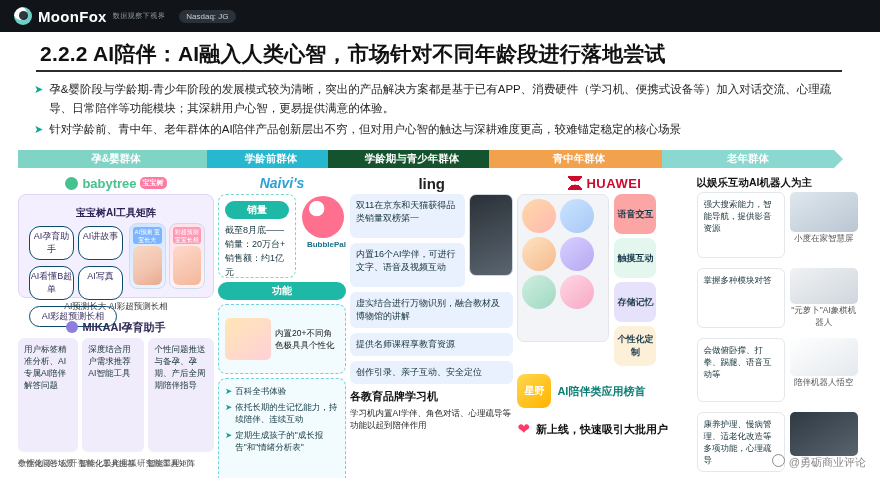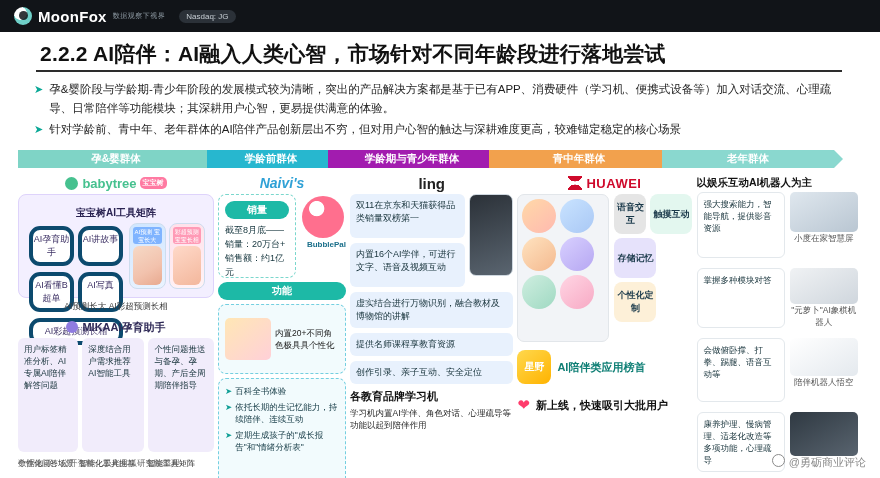--- a/index.html
+++ b/index.html
@@ -74,21 +74,21 @@
     margin-bottom:5px;
   }
   .card.lav{background:#f1ecfb;}
   .card.blue{background:#e8f1fd;}
   .card.white{background:#ffffff;border:1px solid #e3e8ec;}
 
   .pillbox{
     background:#f3efff;border:1px solid #ded3fb;border-radius:8px;padding:7px 8px;
   }
   .pill{
-    background:#fff;border:4px solid #0c4a6e;border-radius:11px;
+    background:#fff;border:1px solid #0c4a6e;border-radius:11px;
     font-size:9px;color:#3b2f63;padding:3px 0;text-align:center;margin:3px 2px;
   }
   .pillrow{display:flex;}
   .pillrow .pill{flex:1;}
 
   .boxhead{
     text-align:center;font-size:10px;font-weight:bold;color:#2a2352;margin:4px 0 3px;
   }
 
   .phone{
@@ -173,21 +173,21 @@
     </div>
   </div>
 
   <div class="ribbon">
     <div class="seg" style="width:196px;background:#7fd4c6;color:#7fd4c6;">
       <span style="color:#fff;position:relative;z-index:2">孕&amp;婴群体</span>
     </div>
     <div class="seg" style="width:128px;background:#27b7cf;color:#27b7cf;">
       <span style="color:#fff;position:relative;z-index:2">学龄前群体</span>
     </div>
-    <div class="seg" style="width:168px;background:#a21caf;color:#2fa9a0;">
+    <div class="seg" style="width:168px;background:#14532d;color:#2fa9a0;">
       <span style="color:#fff;position:relative;z-index:2">学龄期与青少年群体</span>
     </div>
     <div class="seg" style="width:180px;background:#f2a14d;color:#f2a14d;">
       <span style="color:#fff;position:relative;z-index:2">青中年群体</span>
     </div>
     <div class="seg" style="width:172px;background:#8ad8cf;color:#8ad8cf;">
       <span style="color:#fff;position:relative;z-index:2">老年群体</span>
     </div>
   </div>
 
@@ -325,21 +325,21 @@
       <div style="display:flex;gap:5px">
         <div style="width:82px;height:138px;border-radius:7px;background:#f2f4f7;border:1px solid #e2e6ea;display:flex;flex-wrap:wrap;align-content:flex-start;padding:4px;gap:4px">
           <div style="width:34px;height:34px;border-radius:50%;background:linear-gradient(140deg,#ffd9a8,#ffb9b0)"></div>
           <div style="width:34px;height:34px;border-radius:50%;background:linear-gradient(140deg,#c9e3ff,#a9c8f5)"></div>
           <div style="width:34px;height:34px;border-radius:50%;background:linear-gradient(140deg,#ffe3c0,#f4b98f)"></div>
           <div style="width:34px;height:34px;border-radius:50%;background:linear-gradient(140deg,#d8d0ff,#b6a7f2)"></div>
           <div style="width:34px;height:34px;border-radius:50%;background:linear-gradient(140deg,#cfeee0,#9fd9c2)"></div>
           <div style="width:34px;height:34px;border-radius:50%;background:linear-gradient(140deg,#ffd6e4,#f7a9c4)"></div>
         </div>
         <div style="flex:1;display:flex;flex-wrap:wrap;gap:4px;align-content:flex-start">
-          <div class="chip" style="width:32px;height:40px;background:#e5e5e5">语音交互</div>
+          <div class="chip" style="width:42px;height:40px;background:#fca5a5">语音交互</div>
           <div class="chip" style="width:42px;height:40px;background:#e3f7ef">触摸互动</div>
           <div class="chip" style="width:42px;height:40px;background:#e6e2fb">存储记忆</div>
           <div class="chip" style="width:42px;height:40px;background:#fdf0d8">个性化定制</div>
         </div>
       </div>
 
       <div style="display:flex;align-items:center;gap:6px;margin-top:8px">
         <div style="width:34px;height:34px;border-radius:8px;background:linear-gradient(140deg,#ffd84d,#ffb300);display:flex;align-items:center;justify-content:center;color:#fff;font-size:10px;font-weight:bold">星野</div>
         <div style="font-size:11px;font-weight:bold;color:#0f7f75">AI陪伴类应用榜首</div>
       </div>

